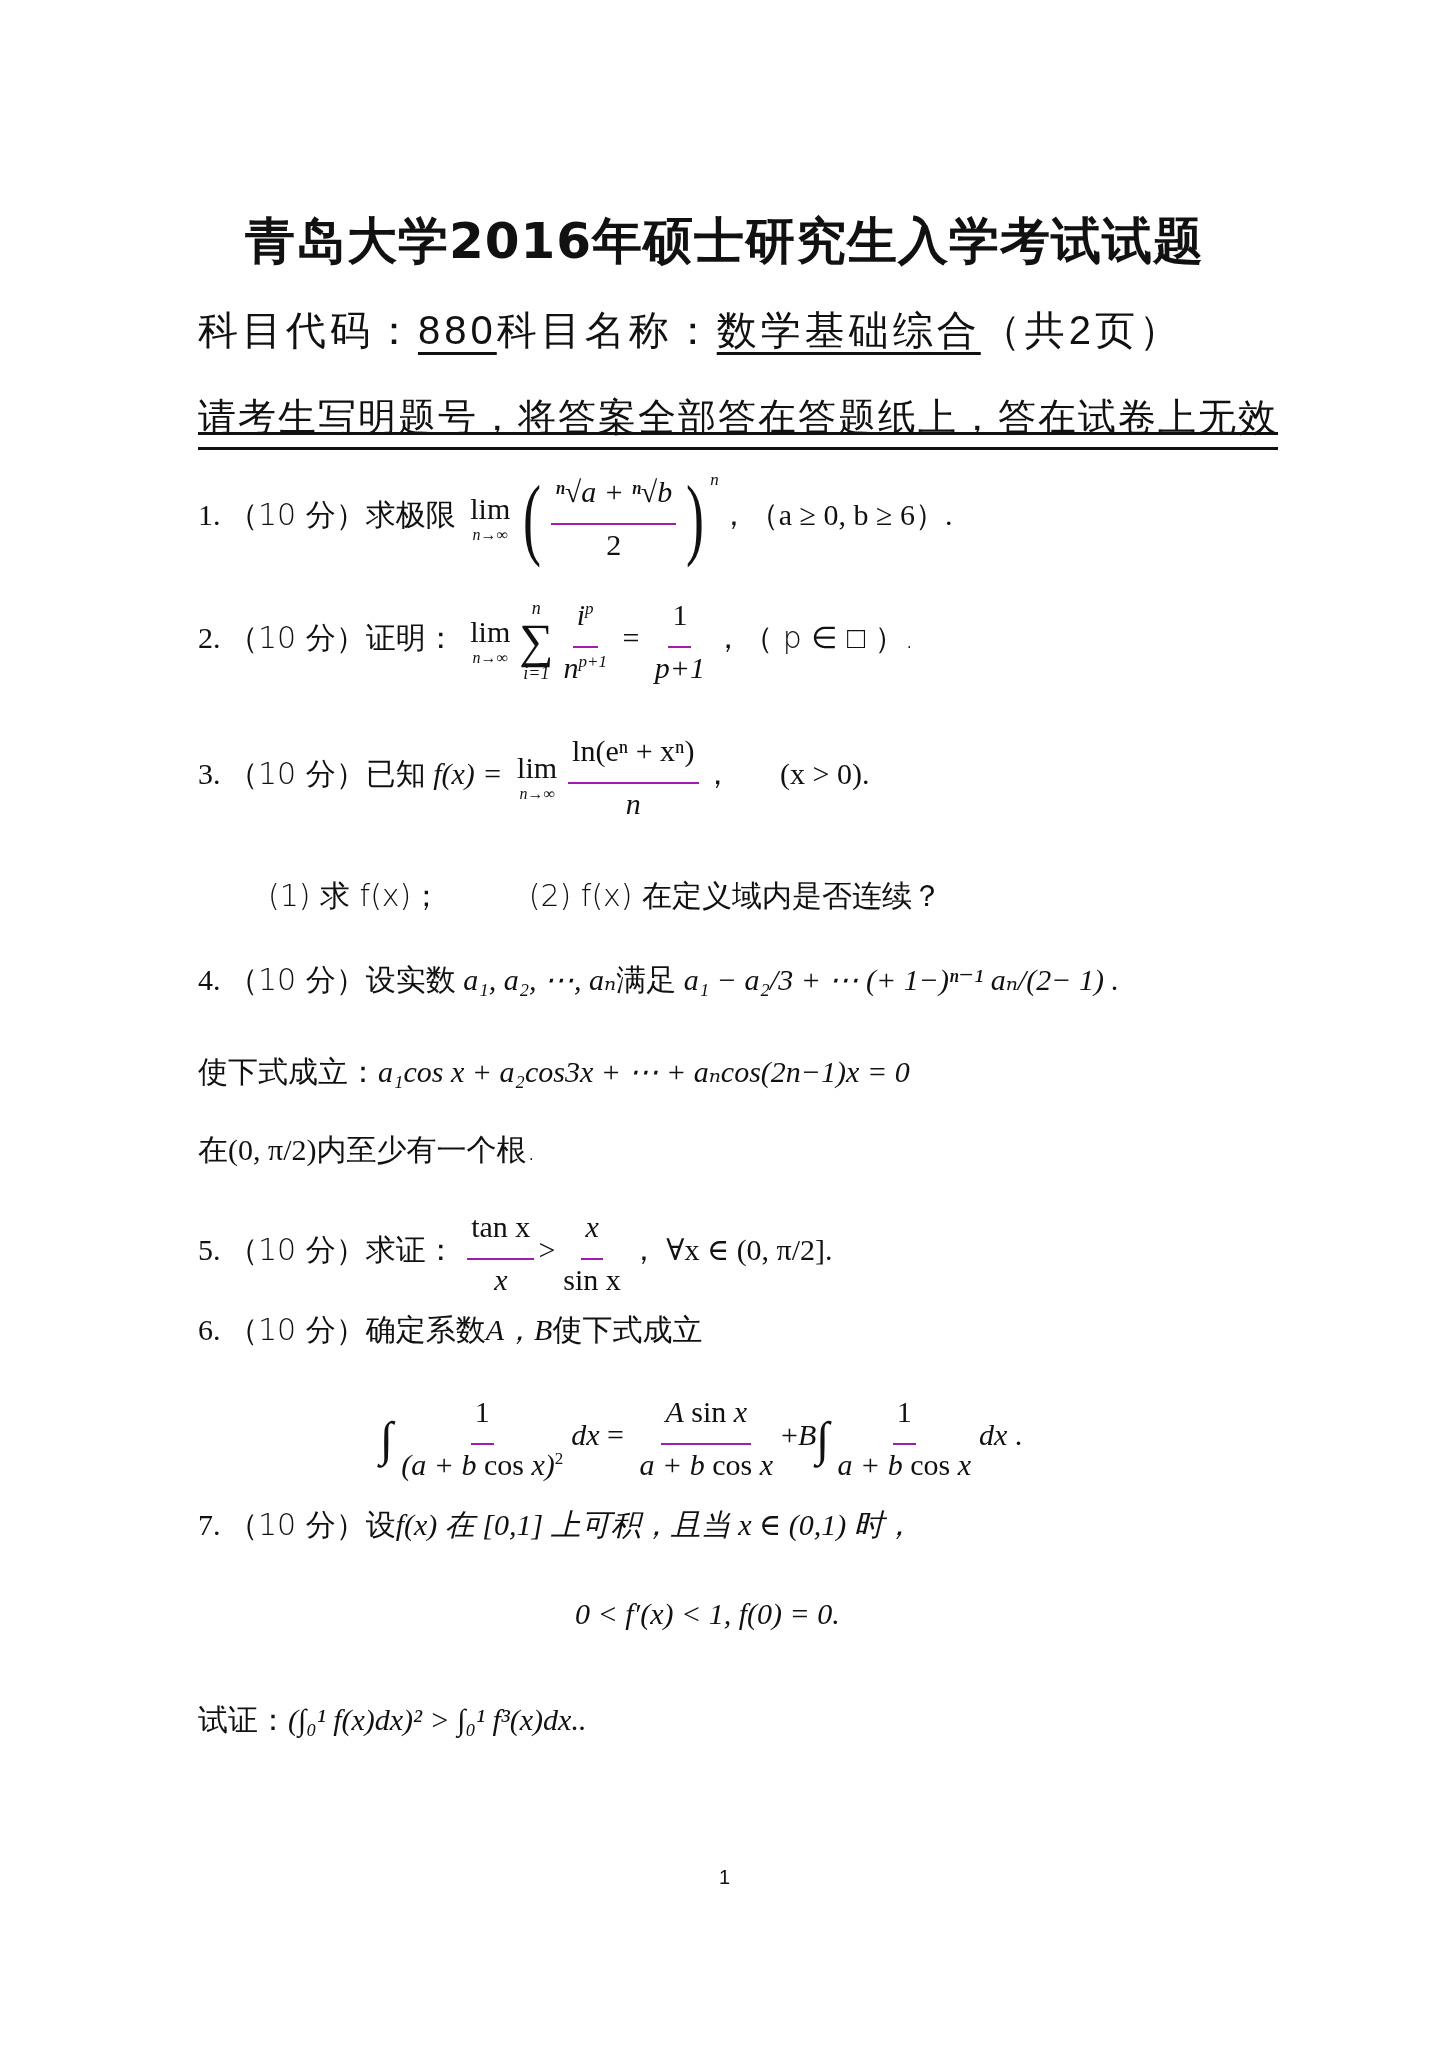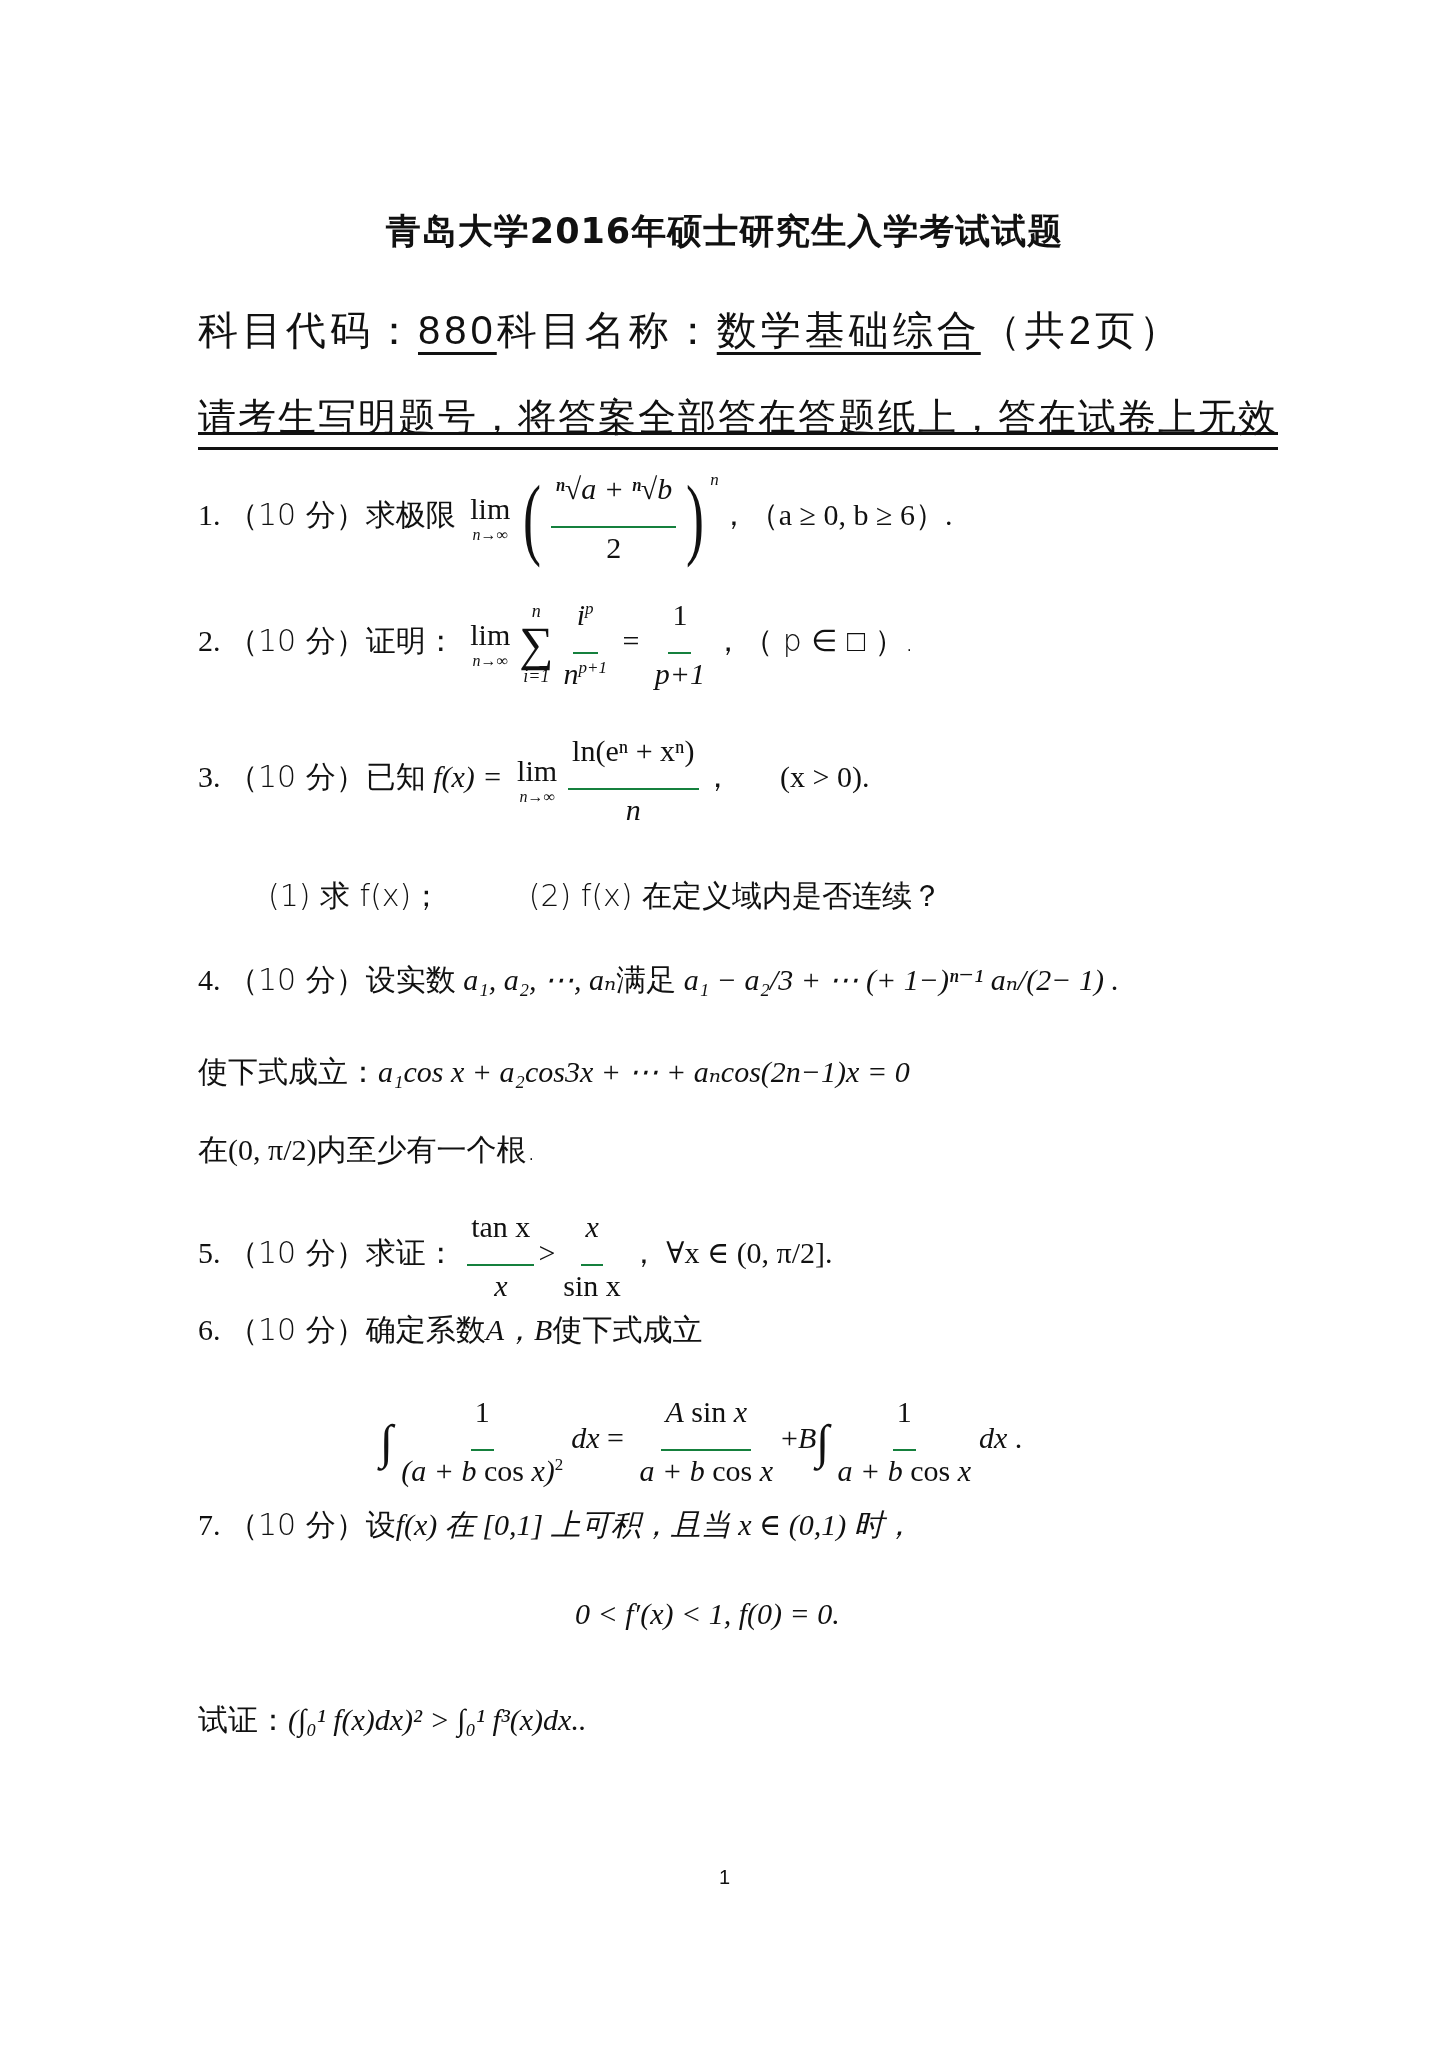--- a/index.html
+++ b/index.html
@@ -1,32 +1,32 @@
 <!DOCTYPE html>
 <html><head>
 <meta charset="utf-8">
 <style>
   html, body { margin: 0; padding: 0; background: #ffffff; }
   body { width: 1449px; height: 2048px; position: relative; overflow: hidden;
          font-family: "Liberation Serif", "DejaVu Serif", serif; color: #111; }
   .abs { position: absolute; white-space: nowrap; }
   .title { left: 0; width: 1449px; top: 208px; text-align: center;
            font-family: "DejaVu Sans", "Liberation Sans", sans-serif; font-weight: bold;
-           font-size: 35px; letter-spacing: 1px; }
+           font-size: 50px; letter-spacing: 1px; }
   .subj { left: 198px; top: 303px; font-size: 40px; letter-spacing: 4px;
           font-family: Liberation Sans, sans-serif; font-weight: 300; }
   .subj u { text-decoration: underline; text-decoration-thickness: 3px; text-underline-offset: 8px; }
   .notice { left: 198px; top: 392px; font-size: 38px; letter-spacing: 2px;
             font-family: "DejaVu Sans", sans-serif; font-weight: 300;
             border-bottom: 3px solid #111; padding-bottom: 4px; text-decoration: underline; }
   .q { font-size: 30px; left: 198px; }
   .cjk { font-family: "DejaVu Sans", sans-serif; font-weight: 300; }
   i { font-style: italic; }
   .frac { display: inline-flex; flex-direction: column; align-items: center; vertical-align: middle; margin: 0 4px; }
-  .frac .num { padding: 0 4px 21px; border-bottom: 2px solid #15803d; line-height: 1.1; }
+  .frac .num { padding: 0 4px 15px; border-bottom: 2px solid #a21caf; line-height: 1.1; }
   .frac .den { padding: 3px 4px 0; line-height: 1.1; }
   .lim { display: inline-flex; flex-direction: column; align-items: center; vertical-align: middle; margin: 0 7px; }
   .lim .sub { font-size: 16px; font-style: italic; }
   .sum { display: inline-flex; flex-direction: column; align-items: center; vertical-align: middle; font-size: 18px; margin: 0 2px; }
   .sum .sig { font-size: 48px; line-height: 0.9; }
   .bigparen { font-size: 90px; font-weight: 100; vertical-align: middle; line-height: 1; transform: scaleX(0.6); display: inline-block; }
   sup, sub { font-size: 17px; }
   .integral { font-size: 48px; vertical-align: middle; font-weight: 100; }
   .pagenum { left: 0; width: 1449px; text-align: center; top: 1866px; font-size: 20px;
              font-family: "Liberation Sans", sans-serif; }

